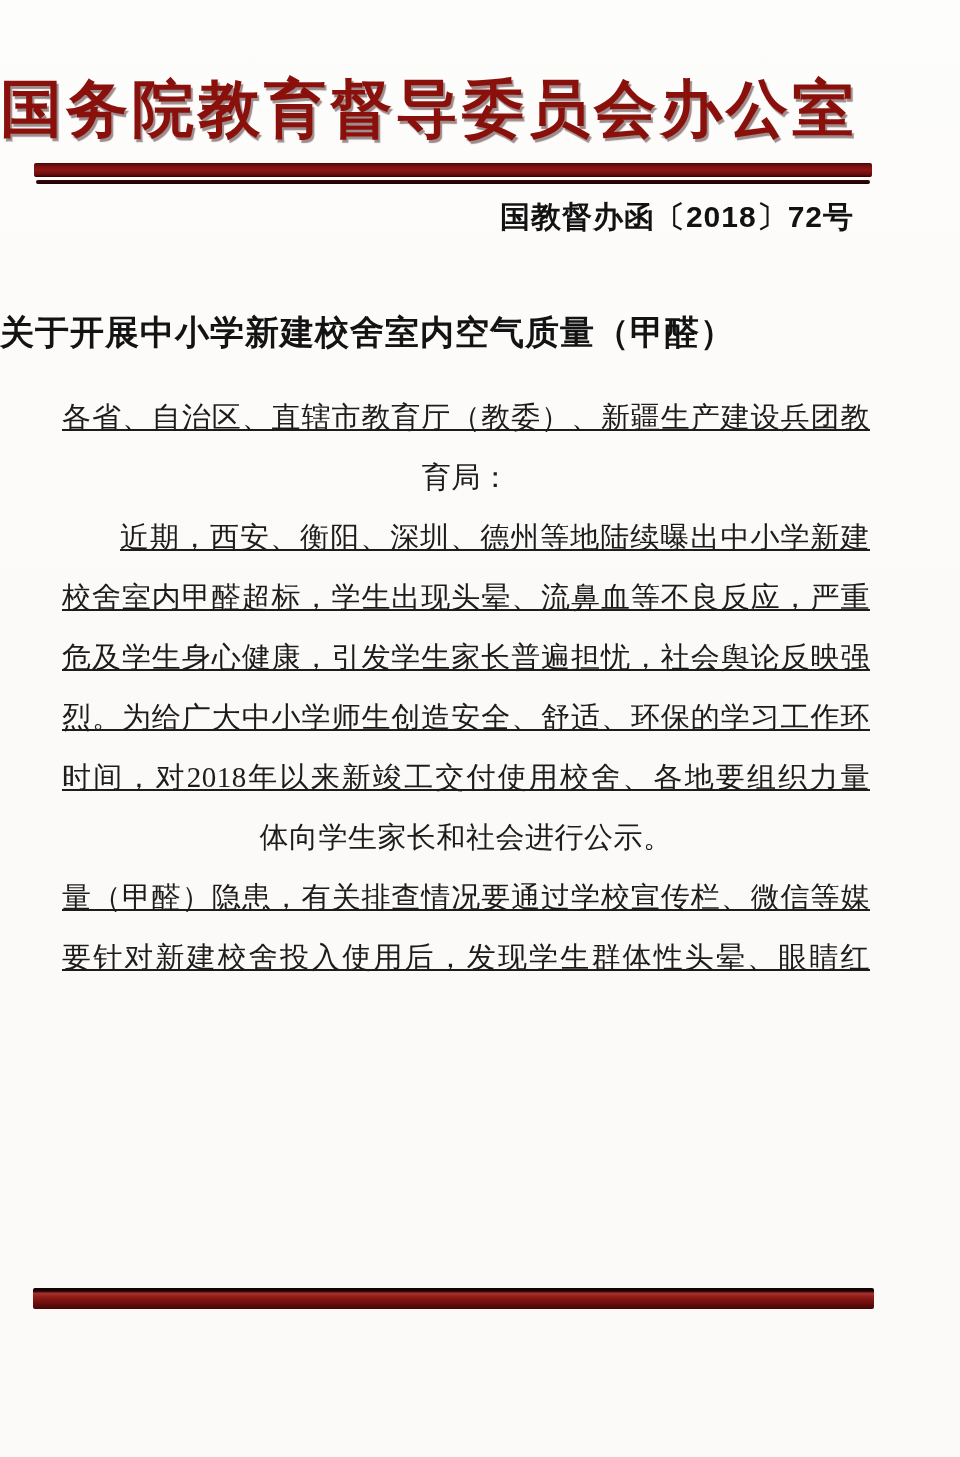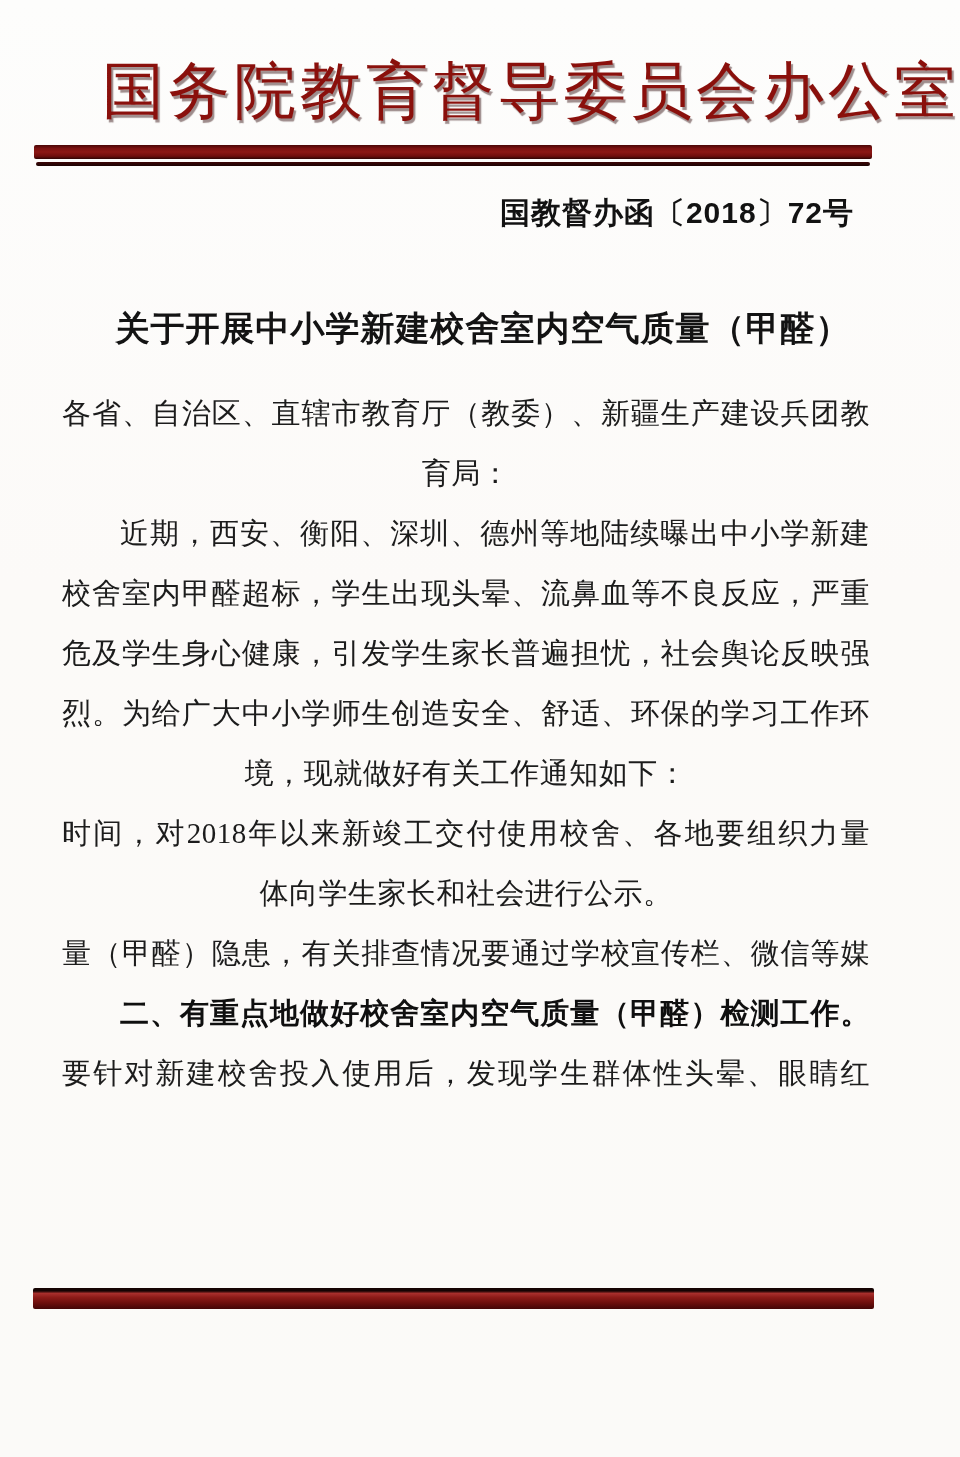--- a/index.html
+++ b/index.html
@@ -7,78 +7,78 @@
     position: relative;
     width: 960px;
     height: 1457px;
     margin: 0 auto;
     background: linear-gradient(180deg, #fdfdfc 0%, #fcfaf8 40%, #fbfaf8 100%);
     overflow: hidden;
     font-family: "Liberation Serif", "DejaVu Serif", serif;
     color: var(--text, #1b1b1b);
   }
   .masthead {
-    padding-top: 48px;
-    text-align: right;
+    padding-top: 66px;
+    text-align: left;
     font-family: "Liberation Sans", "DejaVu Sans", sans-serif;
-    font-weight: 400;
+    font-weight: 700;
     font-size: 62px;
     letter-spacing: 4px;
     line-height: 86px;
     color: var(--header-red, #8a100c);
     text-shadow: 2px 3px 1px rgba(40,2,2,0.45);
     white-space: nowrap;
   }
   .rule-top {
     margin: 11px 88px 0 34px;
     height: 14px;
     background: linear-gradient(180deg,#4a0707 0%,#7a1110 25%,#8c1714 50%,#6e0d0c 80%,#2e0404 100%);
     border-radius: 2px;
   }
   .rule-top-thin {
     margin: 3px 90px 0 36px;
     height: 4px;
     background: linear-gradient(180deg,#3c0606,#1c0303);
     border-radius: 2px;
   }
   .doc-number {
-    margin-top: 28px;
+    margin-top: 14px;
     padding-right: 106px;
     text-align: right;
     font-family: "Liberation Sans", "DejaVu Sans", sans-serif;
     font-weight: bold;
     font-size: 30px;
     line-height: 38px;
     color: #121212;
     letter-spacing: 1px;
   }
   .title {
     margin-top: 68px;
-    text-align: center;
+    text-align: left;
     font-weight: bold;
     font-size: 34px;
     line-height: 57px;
     color: #131313;
     letter-spacing: 1px;
-    margin-left: 6px;
   }
   .body-text {
     margin: 26px 90px 0 62px; 
     font-size: 29px;
   }
   .line {
     line-height: 60px;
     height: 60px;
     text-align: center;
     letter-spacing: 0.5px;
     color: #1c1c1c;
   }
   .line.fill {
     text-align: justify;
     text-align-last: justify;
+    text-decoration: underline;
   }
   .line.indent { text-indent: 2em; }
   .lead {
     font-family: "Liberation Sans", "DejaVu Sans", sans-serif;
     font-weight: bold;
     color: #0f0f0f;
   }
   .rule-bottom {
     position: absolute;
     left: 33px;
@@ -105,23 +105,21 @@
     <div>关于开展中小学新建校舍室内空气质量（甲醛）</div>
   </div>
 
   <div class="body-text">
       <div class="line fill"><span>各省、自治区、直辖市教育厅（教委）、新疆生产建设兵团教</span></div>
       <div class="line"><span>育局：</span></div>
       <div class="line indent fill"><span>近期，西安、衡阳、深圳、德州等地陆续曝出中小学新建</span></div>
       <div class="line fill"><span>校舍室内甲醛超标，学生出现头晕、流鼻血等不良反应，严重</span></div>
       <div class="line fill"><span>危及学生身心健康，引发学生家长普遍担忧，社会舆论反映强</span></div>
       <div class="line fill"><span>烈。为给广大中小学师生创造安全、舒适、环保的学习工作环</span></div>
-      <div class="line"><span>境，现就做好有关工作通知如下：</span></div>
       <div class="line fill"><span>时间，对2018年以来新竣工交付使用校舍、各地要组织力量</span></div>
       <div class="line"><span>体向学生家长和社会进行公示。</span></div>
       <div class="line fill"><span>量（甲醛）隐患，有关排查情况要通过学校宣传栏、微信等媒</span></div>
-      <div class="line indent fill"><span class="lead">二、有重点地做好校舍室内空气质量（甲醛）检测工作。</span></div>
       <div class="line fill"><span>要针对新建校舍投入使用后，发现学生群体性头晕、眼睛红</span></div>
     </div>
 
   <div class="rule-bottom"></div>
 
 </div>
 
 </body></html>

